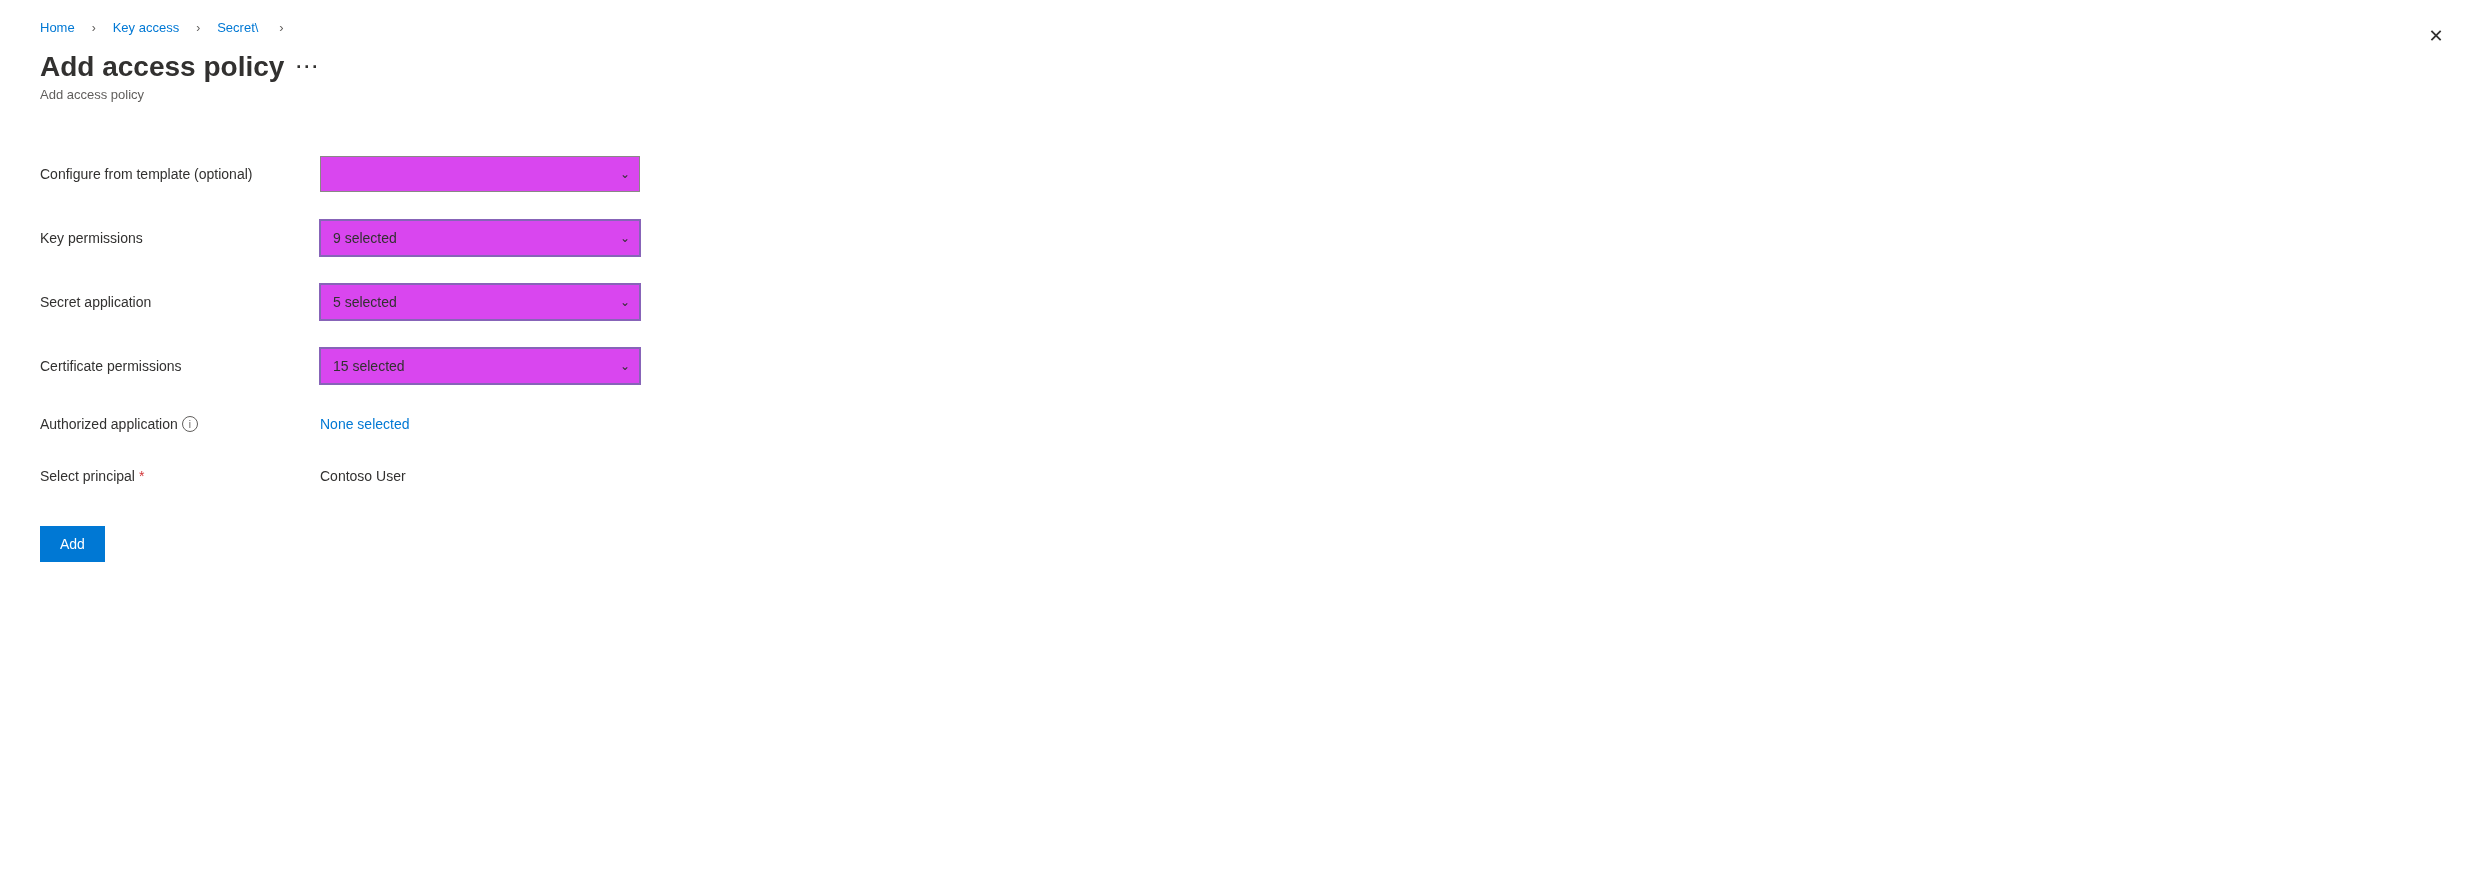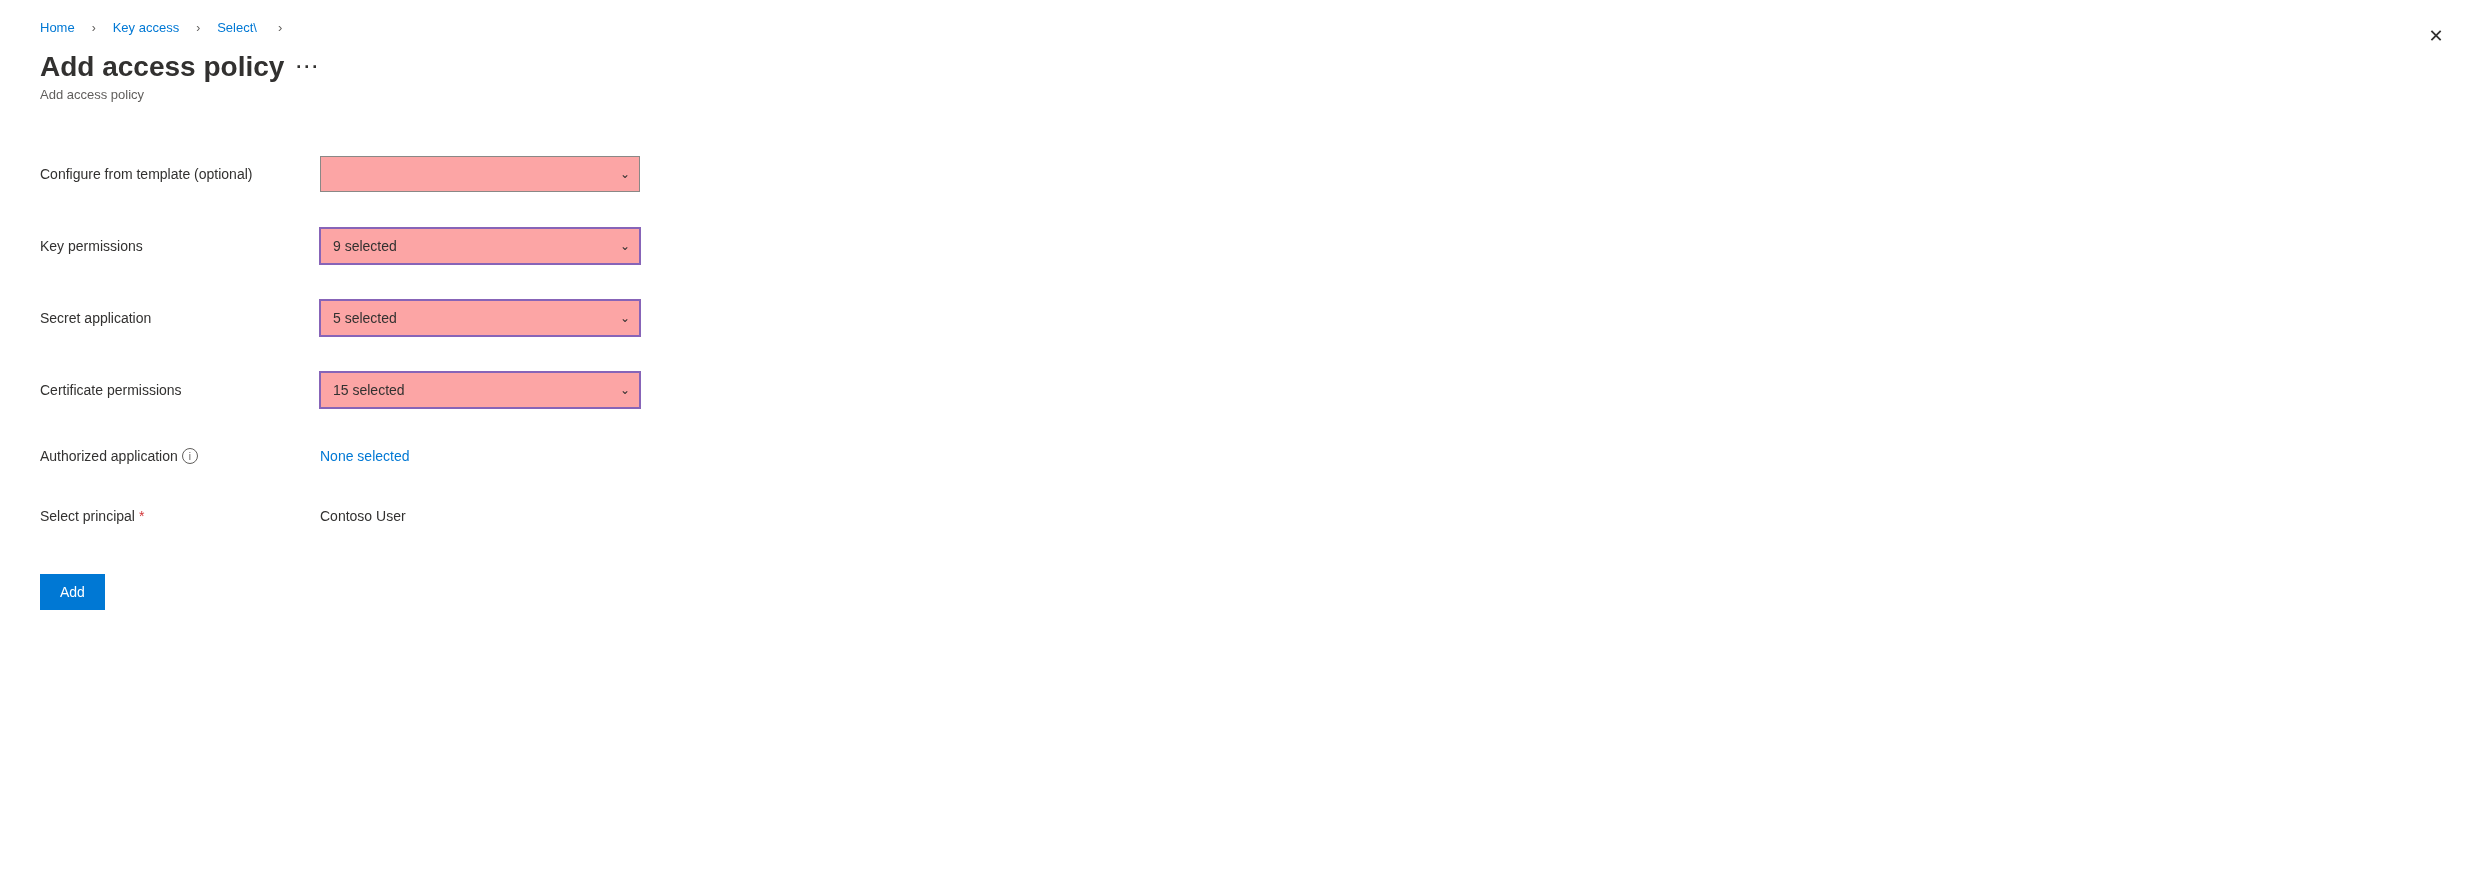--- a/index.html
+++ b/index.html
@@ -73,21 +73,21 @@
 
     .page-subtitle {
       font-size: 13px;
       color: #605e5c;
       margin-bottom: 40px;
     }
 
     .form-container {
       display: flex;
       flex-direction: column;
-      gap: 8px;
+      gap: 0px;
     }
 
     .form-row {
       display: flex;
       align-items: center;
       padding: 14px 0;
       min-height: 52px;
     }
 
     .form-label {
@@ -125,21 +125,21 @@
 
     .select-wrapper {
       position: relative;
       width: 320px;
     }
 
     .select-display {
       width: 100%;
       height: 36px;
       border: 1px solid #8a8886;
-      background: #fca5a5;
+      background: #d946ef;
       padding: 0 32px 0 12px;
       font-size: 14px;
       color: #323130;
       cursor: pointer;
       display: flex;
       align-items: center;
       justify-content: space-between;
       user-select: none;
     }
 
@@ -213,21 +213,21 @@
 </head>
 <body>
 
 <div class="page-container">
 
   <div class="breadcrumb">
     <a class="breadcrumb-link">Home</a>
     <span class="breadcrumb-separator">›</span>
     <a class="breadcrumb-link">Key access</a>
     <span class="breadcrumb-separator">›</span>
-    <a class="breadcrumb-link">Select\</a>
+    <a class="breadcrumb-link">Secret\</a>
     <span class="breadcrumb-expand">›</span>
   </div>
 
   <div class="header-row">
     <h1 class="page-title">Add access policy</h1>
     <span class="more-options">···</span>
   </div>
   <div class="page-subtitle">Add access policy</div>
 
   <div class="form-container">

